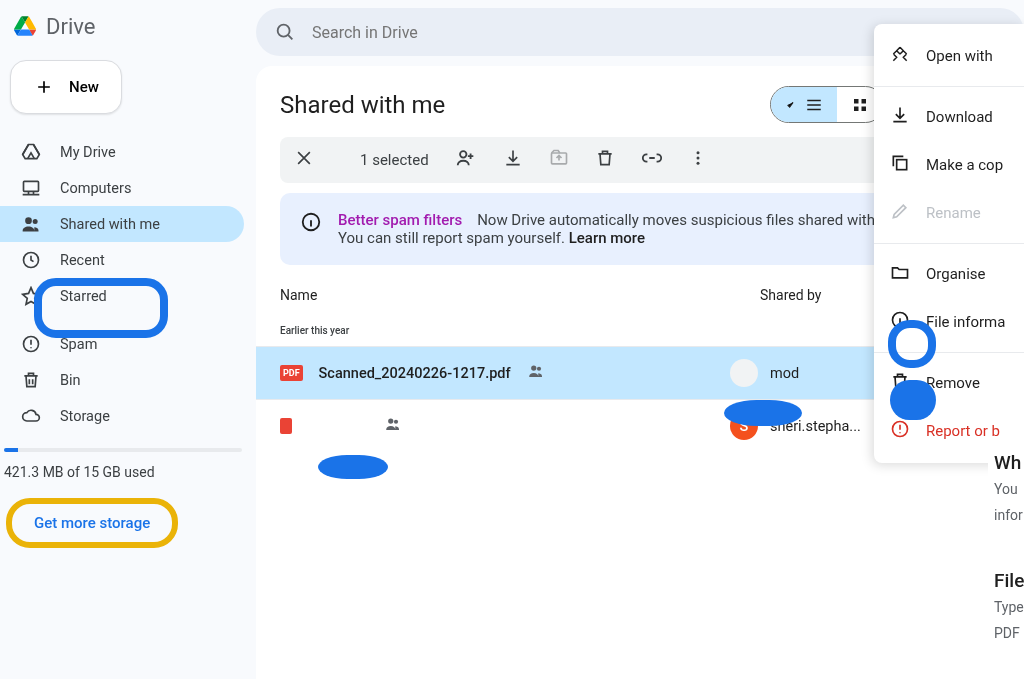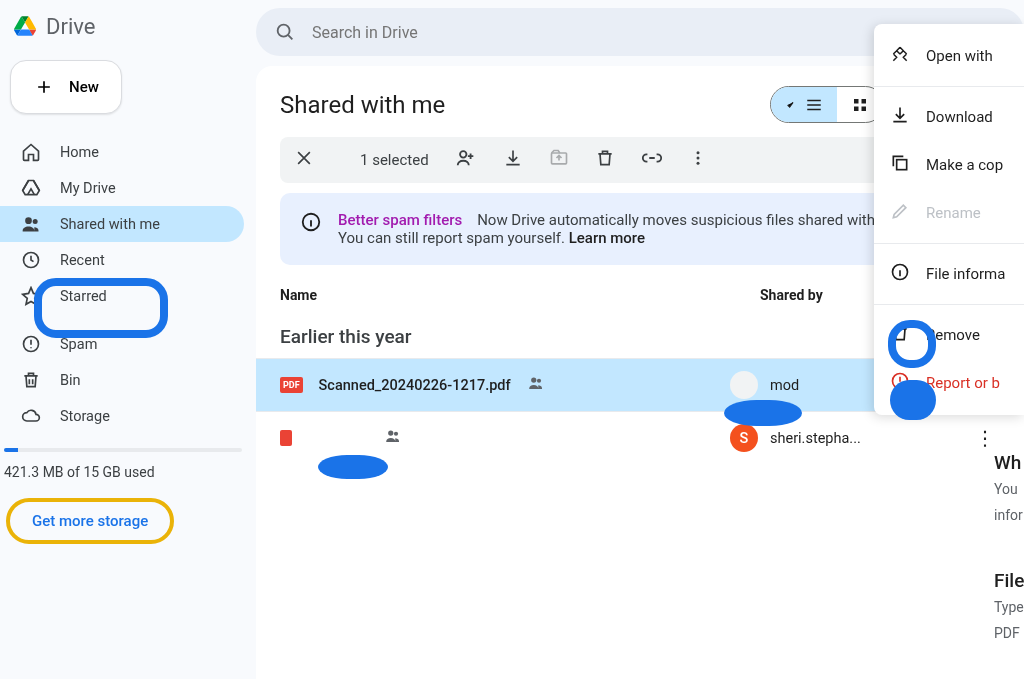--- a/index.html
+++ b/index.html
@@ -12,21 +12,21 @@
     .logo-row .brand { font-size:22px; color:#5f6368; }
     .new-btn { display:flex; align-items:center; gap:14px; background:#fff; border:1px solid #dadce0; border-radius:16px; padding:16px 22px; margin:4px 0 20px 10px; font-size:15px; font-weight:500; box-shadow:0 1px 2px rgba(0,0,0,.1); cursor:pointer; width:fit-content; }
     .nav { list-style:none; }
     .nav li { display:flex; align-items:center; gap:18px; padding:8px 0 8px 20px; border-radius:0 24px 24px 0; font-size:14.5px; color:#3c4043; cursor:pointer; margin-right:12px; }
     .nav li.active { background:#c2e7ff; }
     .nav-sect-gap { height:12px; }
     .icon { width:22px; display:flex; justify-content:center; color:#3c4043; }
     .storage-bar { height:4px; background:#e8eaed; margin:14px 14px 0 4px; border-radius:4px; overflow:hidden; }
     .storage-bar .fill { height:100%; width:6%; background:#1a73e8; }
     .storage-txt { font-size:14px; color:#3c4043; padding:12px 0 0 4px; }
-    .more-storage { display:inline-block; border:4px solid #eab308; border-radius:24px; padding:10px 22px; margin:18px 0 0 6px; color:#1a73e8; font-size:15px; font-weight:500; cursor:pointer; }
+    .more-storage { display:inline-block; border:6px solid #eab308; border-radius:24px; padding:10px 22px; margin:18px 0 0 6px; color:#1a73e8; font-size:15px; font-weight:500; cursor:pointer; }
 
     
     .main { flex:1; display:flex; flex-direction:column; min-width:0; }
     .search-wrap { padding:8px 0 0 0; }
     .searchbar { background:#e9eef6; border-radius:28px; height:48px; display:flex; align-items:center; padding:0 18px; margin-right:0; }
     .searchbar input { border:none; background:transparent; outline:none; font-size:16px; margin-left:16px; width:100%; color:#5f6368; }
     .content { background:#fff; border-radius:16px 0 0 0; margin-top:10px; flex:1; padding:20px 0 0 0; overflow:hidden; position:relative; }
     .hdr-row { display:flex; align-items:center; justify-content:space-between; padding:0 0 14px 24px; }
     .hdr-row h1 { font-size:24px; font-weight:400; }
     .view-toggle { display:flex; border:1px solid #747775; border-radius:24px; overflow:hidden; margin-right:140px; }
@@ -35,24 +35,24 @@
 
     .sel-toolbar { background:#f1f3f4; border-radius:8px; margin:0 24px 10px 24px; display:flex; align-items:center; gap:26px; padding:10px 14px; color:#3c4043; }
     .sel-toolbar .cnt { font-size:15px; margin-left:20px; }
     .tb-icon { cursor:pointer; }
 
     .banner { background:#e8f0fe; border-radius:10px; margin:0 24px 8px 24px; padding:18px 20px; display:flex; gap:16px; font-size:15px; }
     .banner .title { font-weight:500; color:#a21caf; }
     .banner .body { color:#3c4043; }
     .banner a { color:#1f1f1f; font-weight:500; text-decoration:none; }
 
-    .cols-hdr { display:flex; padding:14px 24px 10px 24px; font-size:14px; font-weight:700; color:#1f1f1f; }
+    .cols-hdr { display:flex; padding:14px 24px 10px 24px; font-size:14px; font-weight:400; color:#1f1f1f; }
     .col-name { flex:1; }
     .col-by { width:240px; }
-    .group-lbl { padding:12px 24px 10px 24px; font-size:19px; font-weight:500; color:#3c4043; }
+    .group-lbl { padding:12px 24px 10px 24px; font-size:10px; font-weight:500; color:#3c4043; }
 
     .row { display:flex; align-items:center; padding:12px 24px; border-top:1px solid #e8eaed; font-size:14.5px; }
     .row.selected { background:#c2e7ff; }
     .row .fn { flex:1; display:flex; align-items:center; gap:16px; }
     .row .fn .name { font-weight:500; }
     .row .by { width:240px; display:flex; align-items:center; gap:12px; }
     .avatar { width:28px; height:28px; border-radius:50%; display:flex; align-items:center; justify-content:center; color:#fff; font-weight:500; }
     .row .more { width:30px; text-align:center; font-size:20px; cursor:pointer; }
     .pdf-badge { background:#ea4335; color:#fff; font-size:9px; font-weight:700; padding:3px 3px; border-radius:2px; }
 
@@ -97,33 +97,34 @@
             <path d="M19 13h-6v6h-2v-6H5v-2h6V5h2v6h6z"></path>
           </svg>
         </span>
       <span>New</span>
     </button>
 
     <ul class="nav">
       <li>
           <span class="icon">
             <svg width="20" height="20" viewBox="0 0 24 24" fill="none" stroke="currentColor" stroke-width="2">
-              <path d="M3 11l9-8 9 8v10a1 1 0 01-1 1h-5v-7h-6v7H4a1 1 0 01-1-1z"></path>
-            </svg>
-          </span>
-          <span>Home</span>
-        </li>
-      <li>
-          <span class="icon">
-            <svg width="20" height="20" viewBox="0 0 24 24" fill="none" stroke="currentColor" stroke-width="2">
               <path d="M9 3h6l7 12-3 5H5l-3-5z"></path>
               <path d="M9 3L2 15M15 3l7 12M8 20l4-7 4 7"></path>
             </svg>
           </span>
           <span>My Drive</span>
+        </li>
+      <li>
+          <span class="icon">
+            <svg width="20" height="20" viewBox="0 0 24 24" fill="none" stroke="currentColor" stroke-width="2">
+              <rect x="3" y="4" width="18" height="12" rx="1"></rect>
+              <path d="M2 20h20M9 16v4M15 16v4"></path>
+            </svg>
+          </span>
+          <span>Computers</span>
         </li>
       <li class="active">
           <span class="icon">
             <svg width="20" height="20" viewBox="0 0 24 24" fill="currentColor">
               <circle cx="9" cy="8" r="4"></circle>
               <circle cx="17" cy="9" r="3"></circle>
               <path d="M2 20c0-3 3-5 7-5s7 2 7 5v1H2zM16 16c2 0 5 1 5 4v1h-5"></path>
             </svg>
           </span>
           <span>Shared with me</span>
@@ -321,20 +322,26 @@
     </div>
   <div class="mi disabled">
       <span><svg width="20" height="20" viewBox="0 0 24 24" fill="none" stroke="currentColor" stroke-width="2">
           <path d="M4 20l4-1 11-11-3-3L5 16z"></path>
         </svg></span>
       <span>Rename</span>
     </div>
   <hr>
   <div class="mi">
       <span><svg width="20" height="20" viewBox="0 0 24 24" fill="none" stroke="currentColor" stroke-width="2">
+          <path d="M3 7h6l2 2h10v10H3z"></path>
+        </svg></span>
+      <span>Organise</span>
+    </div>
+  <div class="mi">
+      <span><svg width="20" height="20" viewBox="0 0 24 24" fill="none" stroke="currentColor" stroke-width="2">
           <circle cx="12" cy="12" r="9"></circle>
           <path d="M12 10v7M12 7v0"></path>
         </svg></span>
       <span>File informa</span>
     </div>
   <hr>
   <div class="mi">
       <span><svg width="20" height="20" viewBox="0 0 24 24" fill="none" stroke="currentColor" stroke-width="2">
           <path d="M4 7h16M9 7V4h6v3M6 7l1 13h10l1-13"></path>
         </svg></span>

